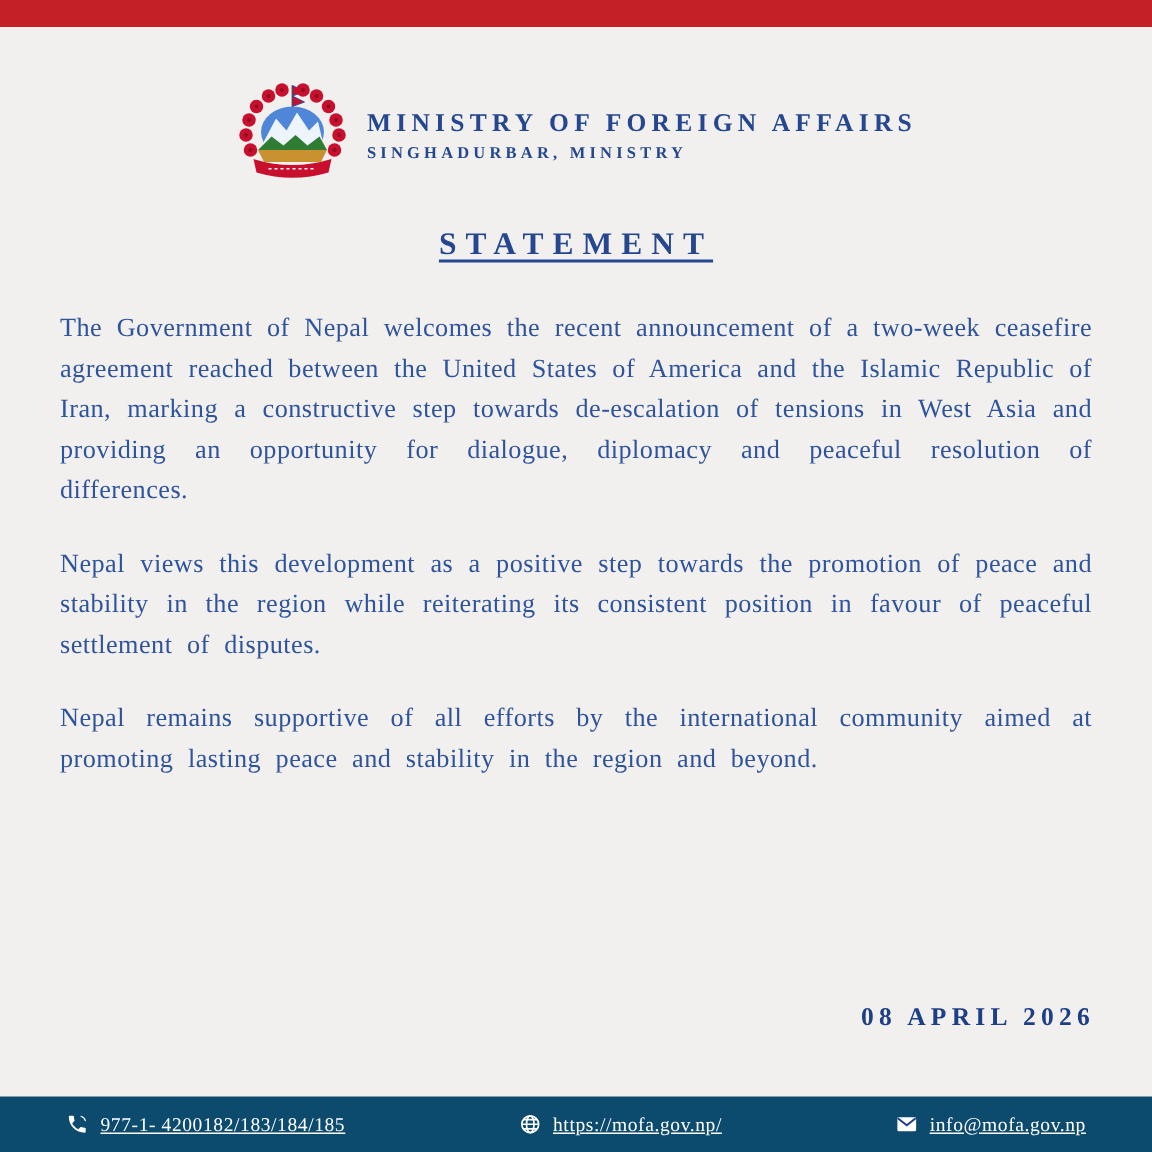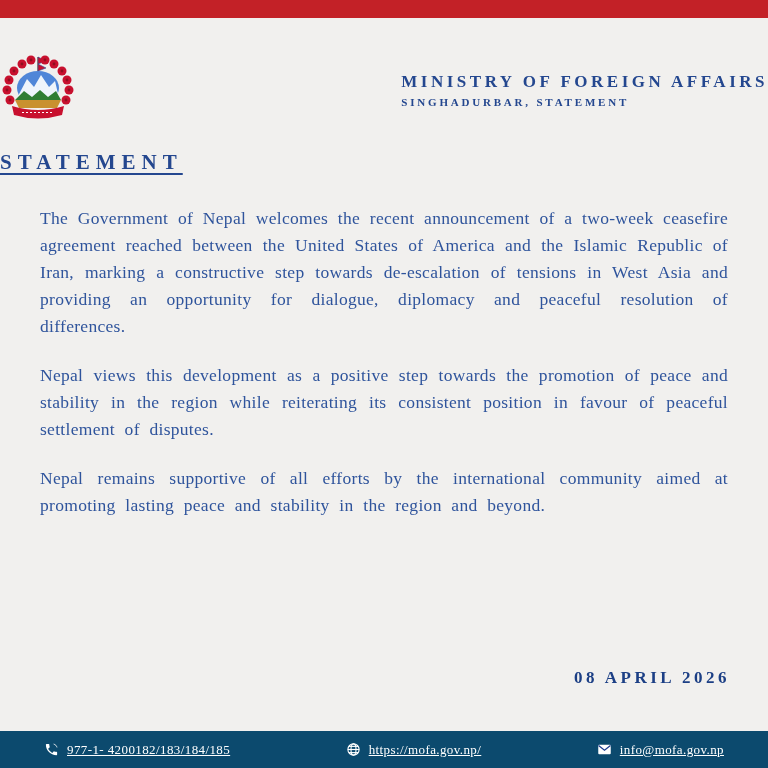--- a/index.html
+++ b/index.html
@@ -8,38 +8,38 @@
     width: 768px; height: 768px;
     background: #f1f0ee;
     font-family: "Liberation Serif", serif;
     position: relative;
     overflow: hidden;
   }
   .top-bar { height: 18px; width: 100%; background: #c32127; }
 
   header {
     margin-top: 36px;
-    display: flex; align-items: center; justify-content: space-between;
+    display: flex; align-items: center; justify-content: center;
     gap: 12px; height: 72px;
   }
   .emblem { width: 76px; height: 72px; flex: 0 0 auto; }
   .titles { display: flex; flex-direction: column; }
   .ministry {
     font-size: 17px; font-weight: bold; letter-spacing: 3.5px;
     color: #24478f;
   }
   .address {
     margin-top: 4px;
     font-size: 11px; font-weight: bold; letter-spacing: 2.8px;
     color: #24478f;
   }
 
   .statement-title {
     margin: 24px 0 0;
-    text-align: left;
+    text-align: center;
     font-size: 21px; font-weight: bold; letter-spacing: 6px;
     color: #24478f;
     text-decoration: underline;
     text-underline-offset: 4px;
     text-decoration-thickness: 2px;
   }
 
   main { margin: 30px 40px 0; }
   main p {
     margin: 0 0 22px;
@@ -124,21 +124,21 @@
           <circle cx="69" cy="36" r="1.4"></circle>
           <circle cx="66" cy="46" r="1.4"></circle>
       </g>
 
       <path d="M12,52 Q38,60 64,52 L62,61 Q38,68 14,61 Z" fill="#c8102e"></path>
       <line x1="22" y1="58.5" x2="54" y2="58.5" stroke="#ffffff" stroke-width="1" stroke-dasharray="2,2"></line>
     </svg>
   </div>
   <div class="titles">
     <div class="ministry">MINISTRY OF FOREIGN AFFAIRS</div>
-    <div class="address">SINGHADURBAR, STATEMENT</div>
+    <div class="address">SINGHADURBAR, MINISTRY</div>
   </div>
 </header>
 
 <h1 class="statement-title">STATEMENT</h1>
 
 <main>
   <p>The Government of Nepal welcomes the recent announcement of a two-week ceasefire agreement reached between the United States of America and the Islamic Republic of Iran, marking a constructive step towards de-escalation of tensions in West Asia and providing an opportunity for dialogue, diplomacy and peaceful resolution of differences.</p>
   <p>Nepal views this development as a positive step towards the promotion of peace and stability in the region while reiterating its consistent position in favour of peaceful settlement of disputes.</p>
   <p>Nepal remains supportive of all efforts by the international community aimed at promoting lasting peace and stability in the region and beyond.</p>
 </main>

